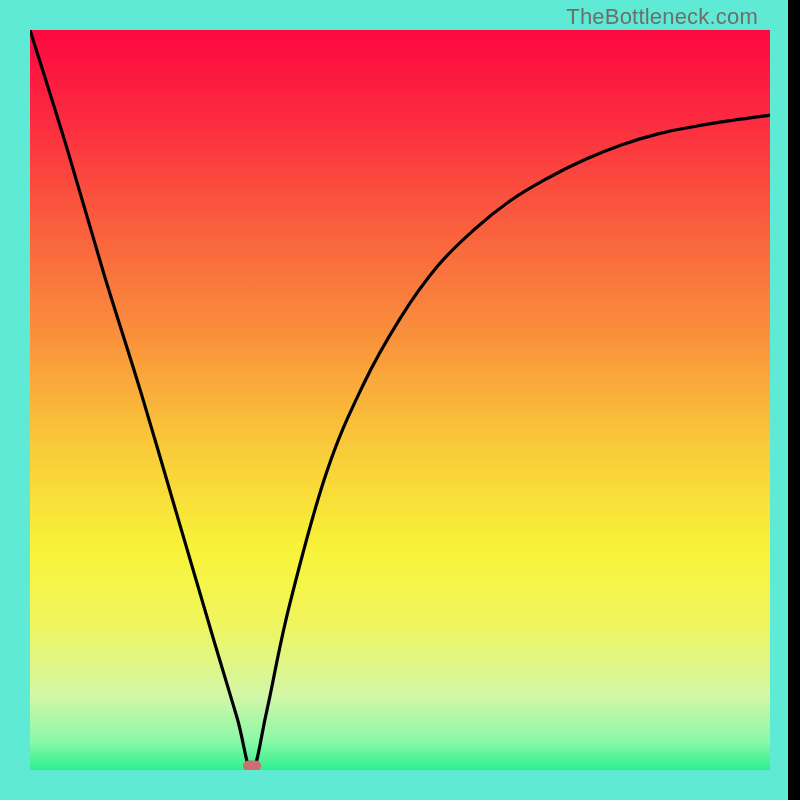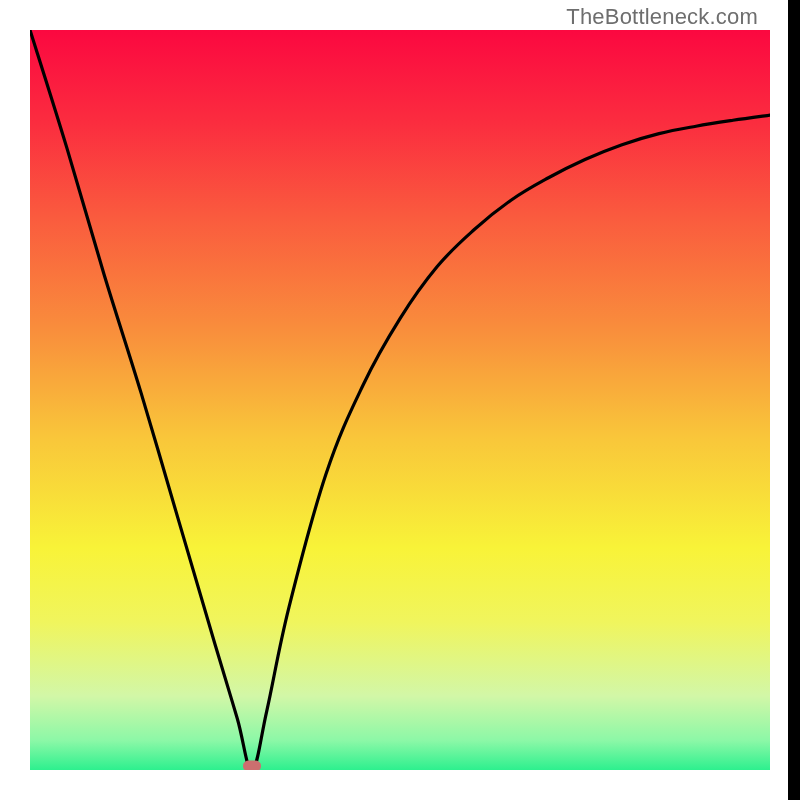--- a/index.html
+++ b/index.html
@@ -8,21 +8,21 @@
     width: 800px;
     height: 800px;
     overflow: hidden;
     background: #000;
     font-family: Arial, Helvetica, sans-serif;
   }
   .frame {
     position: relative;
     width: 788px;
     height: 800px;
-    background: #ffffff;
+    background: #5eead4;
   }
   .plot-area {
     position: absolute;
     left: 30px;
     top: 30px;
     width: 740px;
     height: 740px;
     overflow: hidden;
   }
   .gradient-bg {

